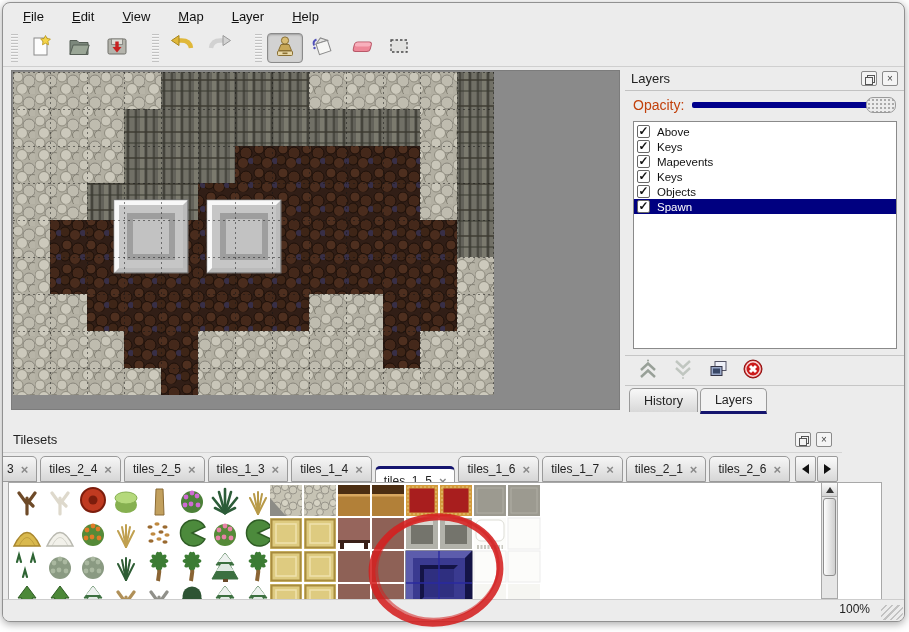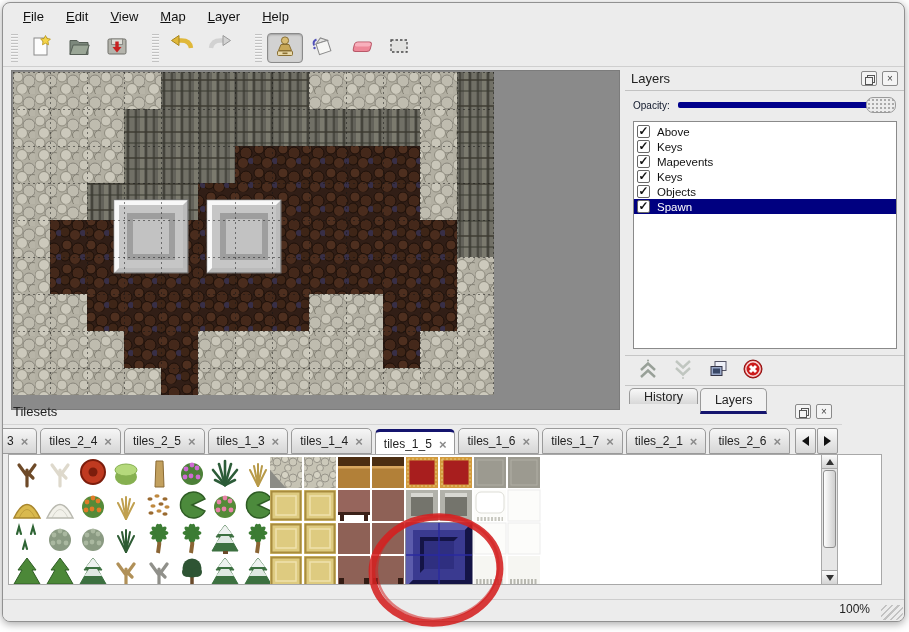--- a/index.html
+++ b/index.html
@@ -1,62 +1,62 @@
 <!DOCTYPE html>
 <html><head>
 <meta charset="utf-8">
 <style>
   *{box-sizing:border-box;margin:0;padding:0}
   html,body{width:909px;height:632px;background:#fff;font-family:"Liberation Sans",sans-serif;overflow:hidden}
   body{position:relative}
   .window{position:absolute;left:2px;top:2px;width:903px;height:620px;background:#ececec;border:1px solid #919191;border-radius:8px;box-shadow:0 2px 8px rgba(0,0,0,.35);overflow:hidden}
   
-  .menubar{position:absolute;left:0;top:0;width:100%;height:27px;display:flex;align-items:center;padding-left:10px;gap:2px}
+  .menubar{position:absolute;left:0;top:0;width:100%;height:27px;display:flex;align-items:center;padding-left:10px;gap:8px}
   .menu-item{font-size:13px;color:#111;padding:4px 10px;cursor:default}
   .menu-item u{text-decoration:underline}
   
   .toolbar{position:absolute;left:0;top:27px;width:100%;height:37px;display:flex;align-items:center;border-bottom:1px solid #cfcfcf;padding-left:4px}
   .grip{width:7px;height:28px;margin:0 4px;background:repeating-linear-gradient(180deg,#c2c2c2 0 1px,#f5f5f5 1px 2px,rgba(0,0,0,0) 2px 3px)}
   .tbtn{width:36px;height:30px;border:1px solid rgba(0,0,0,0);border-radius:4px;display:flex;align-items:center;justify-content:center;margin:0 1px}
   .tbtn.active{background:#d2d2d2;border:1px solid #8a8a8a;box-shadow:inset 0 1px 2px rgba(0,0,0,.25)}
   .tgap{width:12px}
   
   .mapview{position:absolute;left:8px;top:67px;width:609px;height:340px;background:#8a8a8a;border:1px solid #7c7c7c;overflow:hidden}
   .mapview svg{position:absolute;left:1px;top:1px}
   
   .layers-panel{position:absolute;left:622px;top:64px;width:279px;height:346px}
   .panel-title{display:flex;align-items:center;height:24px;border-bottom:1px solid #c2c2c2;padding:0 6px}
   .panel-title .pt-label{font-size:13px;color:#222;flex:1}
   .dockbtn{width:16px;height:15px;border:1px solid #8a8a8a;border-radius:2px;background:#f4f4f4;display:flex;align-items:center;justify-content:center;margin-left:5px;font-size:10px;color:#444;line-height:1}
   .floaticon{position:relative;width:8px;height:8px}
   .floaticon:before{content:"";position:absolute;left:2px;top:0;width:6px;height:6px;border:1px solid #555;background:#f4f4f4}
   .floaticon:after{content:"";position:absolute;left:0;top:2px;width:6px;height:6px;border:1px solid #555;background:#f4f4f4}
   .opacity-row{display:flex;align-items:center;height:28px;padding:0 8px;gap:8px}
-  .opacity-label{font-size:10px;color:#0f172a}
+  .opacity-label{font-size:14px;color:#c2410c}
   .slider{position:relative;flex:1;height:18px}
   .slider .track{position:absolute;left:0;right:4px;top:6px;height:6px;border-radius:2px}
   .slider .handle{position:absolute;right:0;top:1px;width:30px;height:16px;border:1px solid #9a9a9a;border-radius:7px;background:#ececec;background-image:radial-gradient(#aaa 1px,rgba(0,0,0,0) 1.2px);background-size:4px 4px;background-position:8px 4px}
   .layerlist{position:absolute;left:8px;top:54px;width:264px;height:228px;background:#fff;border:1px solid #8a8a8a;padding-top:2px}
   .layerrow{display:flex;align-items:center;height:15px;padding-left:3px;gap:7px}
   .layerrow.sel{color:#fff}
   .cb{width:13px;height:13px;background:#fff;border:1px solid #666;border-radius:2px;font-size:12px;font-weight:bold;color:#111;line-height:11px;text-align:center;flex:0 0 13px}
   .layername{font-size:11.5px;color:#111}
   .layerrow.sel .layername{color:#fff}
   .layer-actions{position:absolute;left:0;top:288px;width:279px;height:31px;border-top:1px solid #c6c6c6;border-bottom:1px solid #c6c6c6;display:flex;align-items:center;padding-left:10px;gap:9px}
   .abtn{width:26px;height:24px;display:flex;align-items:center;justify-content:center}
   .ltabs{position:absolute;left:4px;top:321px;display:flex}
-  .ltab{height:16px;padding:0 14px;font-size:12.5px;color:#222;border:1px solid #9a9a9a;border-bottom:none;border-radius:5px 5px 0 0;background:linear-gradient(#f8f8f8,#d8d8d8);display:flex;align-items:center;margin-right:2px}
+  .ltab{height:24px;padding:0 14px;font-size:12.5px;color:#222;border:1px solid #9a9a9a;border-bottom:none;border-radius:5px 5px 0 0;background:linear-gradient(#f8f8f8,#d8d8d8);display:flex;align-items:center;margin-right:2px}
   .ltab.active{background:#f2f2f2;border-bottom:3px solid #14146e;height:26px}
   
-  .tilesets-panel{position:absolute;left:0px;top:396px;width:839px;height:188px}
+  .tilesets-panel{position:absolute;left:0px;top:424px;width:839px;height:188px}
   .ts-title{display:flex;align-items:center;height:26px;padding:0 10px;border-bottom:1px solid #d4d4d4}
   .ts-title .pt-label{font-size:13px;color:#222;flex:1}
   .tstabs{position:absolute;left:0;top:27px;width:852px;height:28px;display:flex;overflow:hidden}
   .tstab{height:26px;margin-top:2px;padding:0 8px;border:1px solid #9a9a9a;border-radius:5px 5px 0 0;background:linear-gradient(#f6f6f6,#d6d6d6);display:flex;align-items:center;gap:7px;font-size:12px;color:#222;white-space:nowrap;margin-right:3px}
-  .tstab.active{background:#fff;border-top:3px solid #14146e;height:28px;margin-top:3px}
+  .tstab.active{background:#fff;border-top:3px solid #14146e;height:28px;margin-top:12px}
   .tstab .x{color:#8a8a8a;font-weight:bold;font-size:13px;line-height:1}
   .tabarrows{position:absolute;right:4px;top:29px;display:flex}
   .arrbtn{width:21px;height:26px;border:1px solid #9a9a9a;background:linear-gradient(#fafafa,#d8d8d8);display:flex;align-items:center;justify-content:center;margin-left:1px;border-radius:2px}
   .tri-l{width:0;height:0;border-top:5px solid rgba(0,0,0,0);border-bottom:5px solid rgba(0,0,0,0);border-right:7px solid #111}
   .tri-r{width:0;height:0;border-top:5px solid rgba(0,0,0,0);border-bottom:5px solid rgba(0,0,0,0);border-left:7px solid #111}
   .tri-u{width:0;height:0;border-left:4px solid rgba(0,0,0,0);border-right:4px solid rgba(0,0,0,0);border-bottom:6px solid #333}
   .tri-d{width:0;height:0;border-left:4px solid rgba(0,0,0,0);border-right:4px solid rgba(0,0,0,0);border-top:6px solid #333}
   .ts-content{position:absolute;left:5px;top:55px;width:874px;height:131px;background:#fff;border:1px solid #a8a8a8;overflow:hidden}
   .ts-scroll{position:absolute;right:4px;top:55px;width:17px;height:131px;border:1px solid #a8a8a8;background:#e6e6e6}
   .sbtn{position:absolute;left:0;width:15px;height:14px;background:linear-gradient(#fbfbfb,#d4d4d4);border-bottom:1px solid #aaa;display:flex;align-items:center;justify-content:center}

